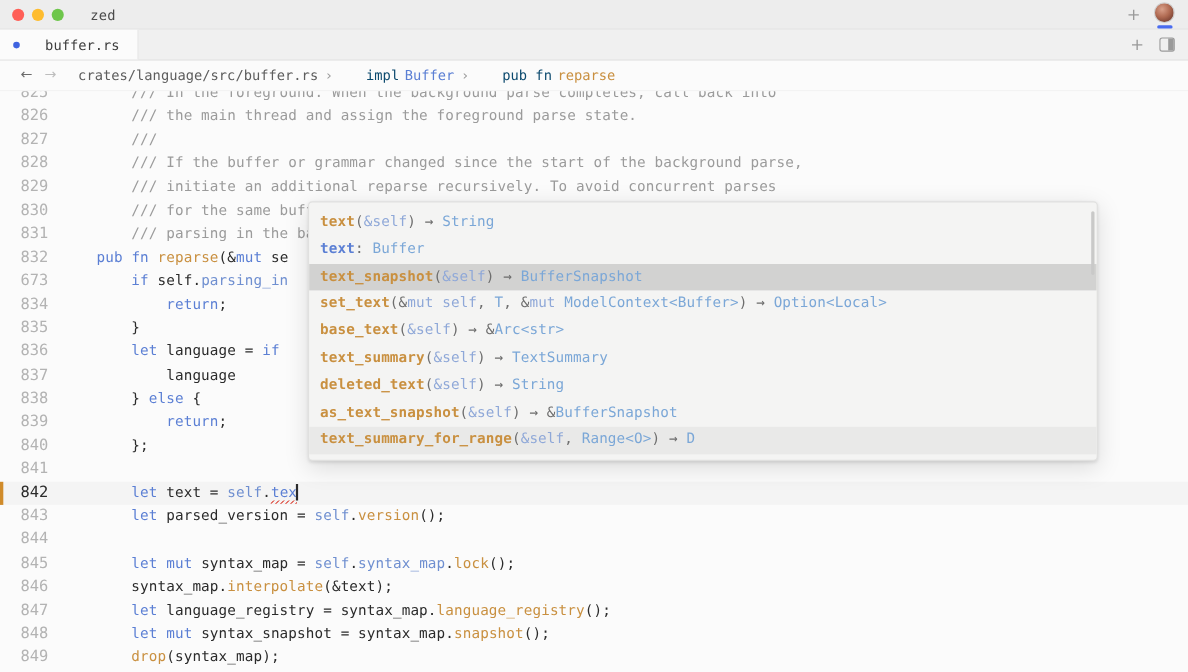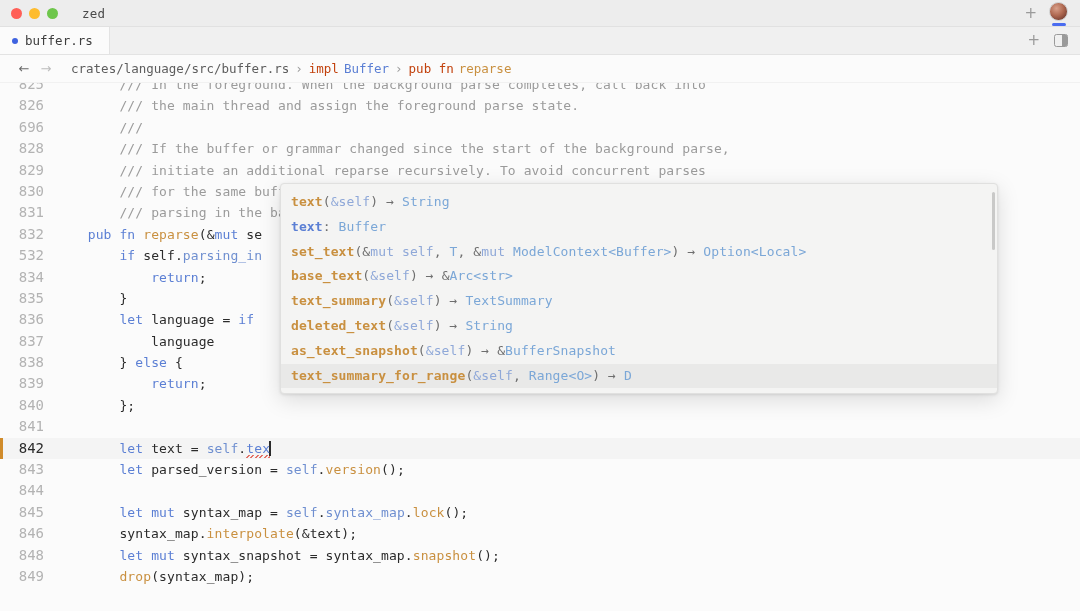--- a/index.html
+++ b/index.html
@@ -84,21 +84,21 @@
     position: relative;
     height: 28px;
     background: #f0f0f0;
     border-bottom: 1px solid #e3e3e3;
     display: flex;
     align-items: stretch;
   }
   .tab {
     display: flex;
     align-items: center;
-    gap: 7px;
+    gap: 23px;
     padding: 0 16px 0 12px;
     min-width: 100px;
     background: #fbfbfb;
     border-right: 1px solid #e3e3e3;
     font-family: "DejaVu Sans Mono", monospace;
     font-size: 12.5px;
     color: #3d3d3d;
   }
   .tab-dot {
     width: 6px; height: 6px;
@@ -144,21 +144,21 @@
     width: 22px;
     text-align: center;
     color: #6b6b6b;
     font-size: 13px;
     font-family: "DejaVu Sans", sans-serif;
   }
   .nav-arrow.fwd { color: #bdbdbd; }
   .crumb-wrap { display: flex; margin-left: 14px; gap: 0; }
   .crumb-path { color: #5d5d5d; }
   .crumb-sep { color: #9a9a9a; padding: 0 6px; }
-  .crumb-kw { color: #c2410c; }
+  .crumb-kw { color: #0c4a6e; margin-left: 24px; }
   .crumb-fn { color: #c99040; }
   .crumb-type { color: #5b7fd4; }
 
   
   .editor {
     position: relative;
     height: 523px;
     background: #fbfbfb;
     overflow: hidden;
     font-family: "DejaVu Sans Mono", monospace;
@@ -316,48 +316,50 @@
       <span class="crumb-kw">pub fn</span>
       <span class="crumb-sep" style="padding:0 0 0 5px"></span>
       <span class="crumb-fn">reparse</span>
     </div>
   </div>
 
   <div class="editor">
     <div class="code-area" id="code-area">
         <div class="line"><span class="ln">825</span><span class="code"><span class="punc">        </span><span class="cmt">/// In the foreground. When the background parse completes, call back into</span></span></div>
         <div class="line"><span class="ln">826</span><span class="code"><span class="punc">        </span><span class="cmt">/// the main thread and assign the foreground parse state.</span></span></div>
-        <div class="line"><span class="ln">696</span><span class="code"><span class="punc">        </span><span class="cmt">///</span></span></div>
+        <div class="line"><span class="ln">827</span><span class="code"><span class="punc">        </span><span class="cmt">///</span></span></div>
         <div class="line"><span class="ln">828</span><span class="code"><span class="punc">        </span><span class="cmt">/// If the buffer or grammar changed since the start of the background parse,</span></span></div>
         <div class="line"><span class="ln">829</span><span class="code"><span class="punc">        </span><span class="cmt">/// initiate an additional reparse recursively. To avoid concurrent parses</span></span></div>
         <div class="line"><span class="ln">830</span><span class="code"><span class="punc">        </span><span class="cmt">/// for the same buffer, we only initiate a new parse</span></span></div>
         <div class="line"><span class="ln">831</span><span class="code"><span class="punc">        </span><span class="cmt">/// parsing in the background.</span></span></div>
         <div class="line"><span class="ln">832</span><span class="code"><span class="punc">    </span><span class="kw">pub</span><span class="punc"> </span><span class="kw">fn</span><span class="punc"> </span><span class="fn">reparse</span><span class="punc">(</span><span class="punc">&amp;</span><span class="kw">mut</span><span class="punc"> se</span></span></div>
-        <div class="line"><span class="ln">532</span><span class="code"><span class="punc">        </span><span class="kw">if</span><span class="punc"> self.</span><span class="fld">parsing_in</span></span></div>
+        <div class="line"><span class="ln">673</span><span class="code"><span class="punc">        </span><span class="kw">if</span><span class="punc"> self.</span><span class="fld">parsing_in</span></span></div>
         <div class="line"><span class="ln">834</span><span class="code"><span class="punc">            </span><span class="kw">return</span><span class="punc">;</span></span></div>
         <div class="line"><span class="ln">835</span><span class="code"><span class="punc">        }</span></span></div>
         <div class="line"><span class="ln">836</span><span class="code"><span class="punc">        </span><span class="kw">let</span><span class="punc"> language = </span><span class="kw">if</span></span></div>
         <div class="line"><span class="ln">837</span><span class="code"><span class="punc">            language</span></span></div>
         <div class="line"><span class="ln">838</span><span class="code"><span class="punc">        } </span><span class="kw">else</span><span class="punc"> {</span></span></div>
         <div class="line"><span class="ln">839</span><span class="code"><span class="punc">            </span><span class="kw">return</span><span class="punc">;</span></span></div>
         <div class="line"><span class="ln">840</span><span class="code"><span class="punc">        };</span></span></div>
         <div class="line"><span class="ln">841</span><span class="code"></span></div>
         <div class="line active"><div class="line-marker"></div><span class="ln">842</span><span class="code"><span class="punc">        </span><span class="kw">let</span><span class="punc"> text = </span><span class="fld">self</span><span class="punc">.</span><span class="err-underline">tex</span><span class="caret"></span></span></div>
         <div class="line"><span class="ln">843</span><span class="code"><span class="punc">        </span><span class="kw">let</span><span class="punc"> parsed_version = </span><span class="fld">self</span><span class="punc">.</span><span class="fn">version</span><span class="punc">();</span></span></div>
         <div class="line"><span class="ln">844</span><span class="code"></span></div>
         <div class="line"><span class="ln">845</span><span class="code"><span class="punc">        </span><span class="kw">let</span><span class="punc"> </span><span class="kw">mut</span><span class="punc"> syntax_map = </span><span class="fld">self</span><span class="punc">.</span><span class="fld">syntax_map</span><span class="punc">.</span><span class="fn">lock</span><span class="punc">();</span></span></div>
         <div class="line"><span class="ln">846</span><span class="code"><span class="punc">        syntax_map.</span><span class="fn">interpolate</span><span class="punc">(&amp;text);</span></span></div>
+        <div class="line"><span class="ln">847</span><span class="code"><span class="punc">        </span><span class="kw">let</span><span class="punc"> language_registry = syntax_map.</span><span class="fn">language_registry</span><span class="punc">();</span></span></div>
         <div class="line"><span class="ln">848</span><span class="code"><span class="punc">        </span><span class="kw">let</span><span class="punc"> </span><span class="kw">mut</span><span class="punc"> syntax_snapshot = syntax_map.</span><span class="fn">snapshot</span><span class="punc">();</span></span></div>
         <div class="line"><span class="ln">849</span><span class="code"><span class="punc">        </span><span class="fn">drop</span><span class="punc">(syntax_map);</span></span></div>
       </div>
 
     <div class="popup">
       <div id="popup-rows">
           <div class="popup-row" title="text(&amp;self) → String"><span class="m-name">text</span><span class="m-punc">(</span><span class="m-self">&amp;self</span><span class="m-punc">) </span><span class="m-arrow">→</span><span class="m-punc"> </span><span class="m-ty">String</span></div>
           <div class="popup-row" title="text: Buffer"><span class="m-field">text</span><span class="m-punc">: </span><span class="m-ty">Buffer</span></div>
+          <div class="popup-row selected" title="text_snapshot(&amp;self) → BufferSnapshot"><span class="m-name">text_snapshot</span><span class="m-punc">(</span><span class="m-self">&amp;self</span><span class="m-punc">) </span><span class="m-arrow">→</span><span class="m-punc"> </span><span class="m-ty">BufferSnapshot</span></div>
           <div class="popup-row" title="set_text(&amp;mut self, T, &amp;mut ModelContext&lt;Buffer&gt;) → Option&lt;Local&gt;"><span class="m-name">set_text</span><span class="m-punc">(&amp;</span><span class="m-self">mut</span><span class="m-punc"> </span><span class="m-self">self</span><span class="m-punc">, </span><span class="m-ty">T</span><span class="m-punc">, &amp;</span><span class="m-self">mut</span><span class="m-punc"> </span><span class="m-ty">ModelContext&lt;Buffer&gt;</span><span class="m-punc">) </span><span class="m-arrow">→</span><span class="m-punc"> </span><span class="m-ty">Option&lt;Local&gt;</span></div>
           <div class="popup-row" title="base_text(&amp;self) → &amp;Arc&lt;str&gt;"><span class="m-name">base_text</span><span class="m-punc">(</span><span class="m-self">&amp;self</span><span class="m-punc">) </span><span class="m-arrow">→</span><span class="m-punc"> &amp;</span><span class="m-ty">Arc&lt;str&gt;</span></div>
           <div class="popup-row" title="text_summary(&amp;self) → TextSummary"><span class="m-name">text_summary</span><span class="m-punc">(</span><span class="m-self">&amp;self</span><span class="m-punc">) </span><span class="m-arrow">→</span><span class="m-punc"> </span><span class="m-ty">TextSummary</span></div>
           <div class="popup-row" title="deleted_text(&amp;self) → String"><span class="m-name">deleted_text</span><span class="m-punc">(</span><span class="m-self">&amp;self</span><span class="m-punc">) </span><span class="m-arrow">→</span><span class="m-punc"> </span><span class="m-ty">String</span></div>
           <div class="popup-row" title="as_text_snapshot(&amp;self) → &amp;BufferSnapshot"><span class="m-name">as_text_snapshot</span><span class="m-punc">(</span><span class="m-self">&amp;self</span><span class="m-punc">) </span><span class="m-arrow">→</span><span class="m-punc"> &amp;</span><span class="m-ty">BufferSnapshot</span></div>
           <div class="popup-row hovered" title="text_summary_for_range(&amp;self, Range&lt;O&gt;) → D"><span class="m-name">text_summary_for_range</span><span class="m-punc">(</span><span class="m-self">&amp;self</span><span class="m-punc">, </span><span class="m-ty">Range&lt;O&gt;</span><span class="m-punc">) </span><span class="m-arrow">→</span><span class="m-punc"> </span><span class="m-ty">D</span></div>
         </div>
       <div class="popup-scroll"></div>
     </div>
   </div>

